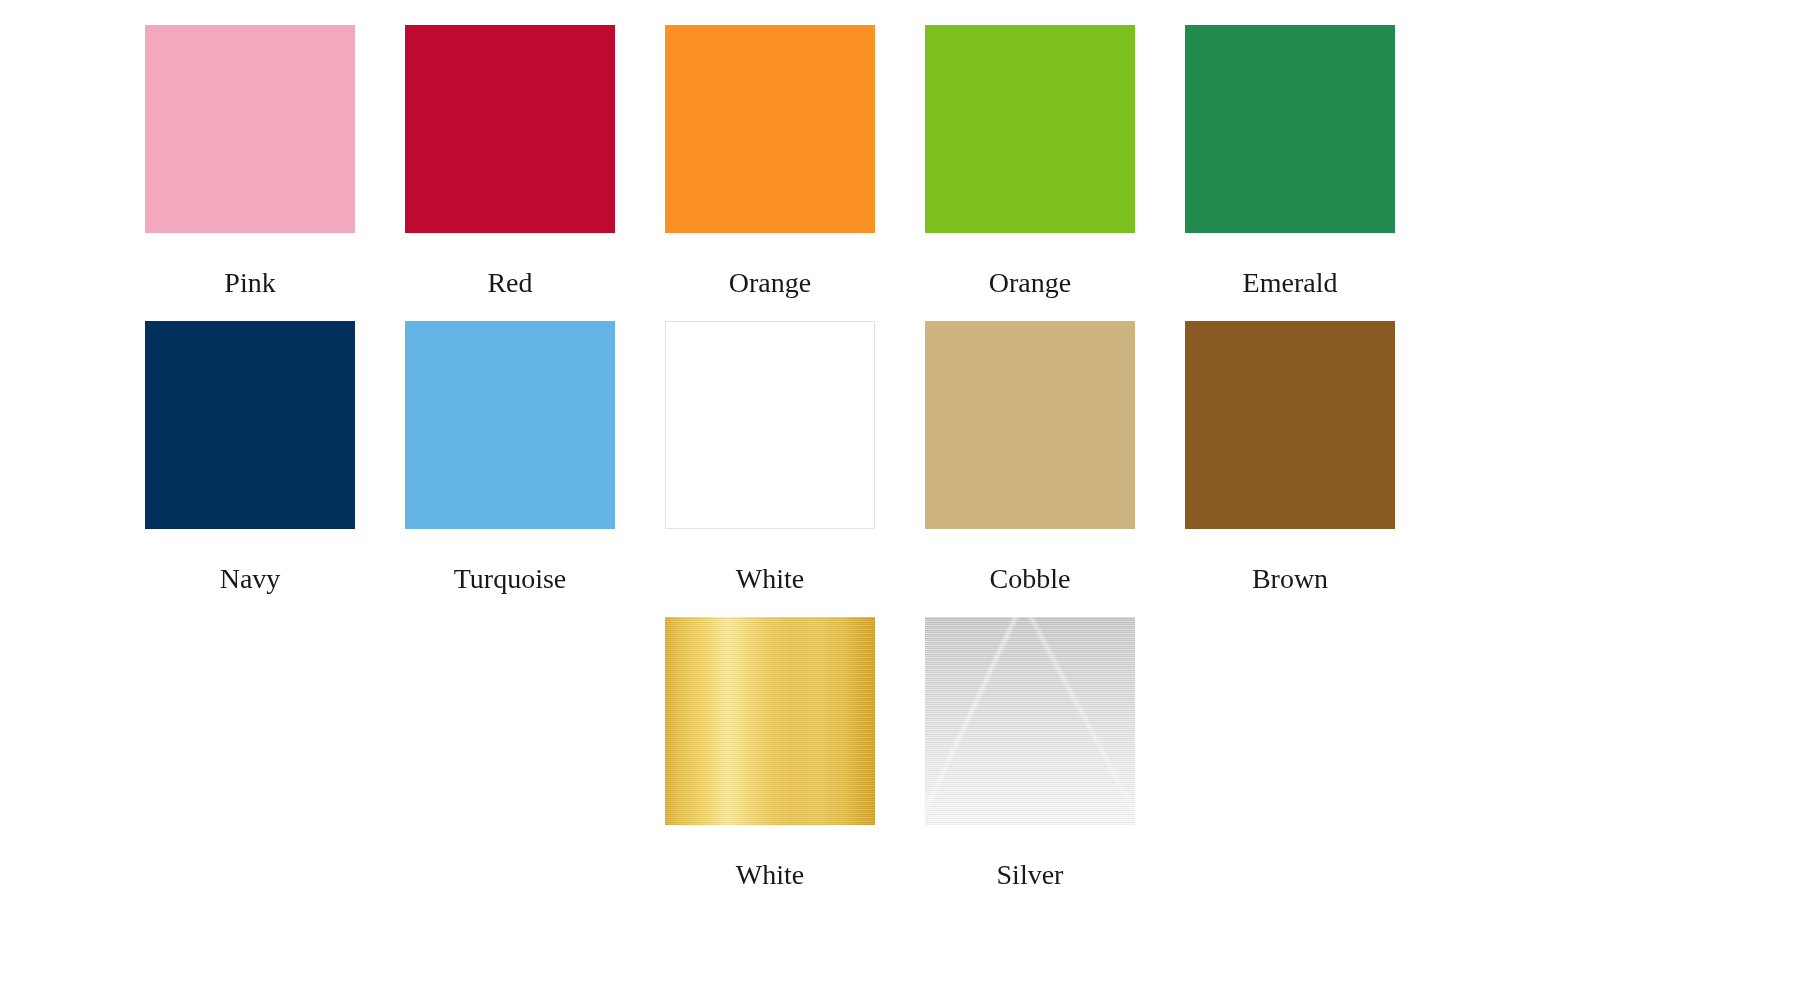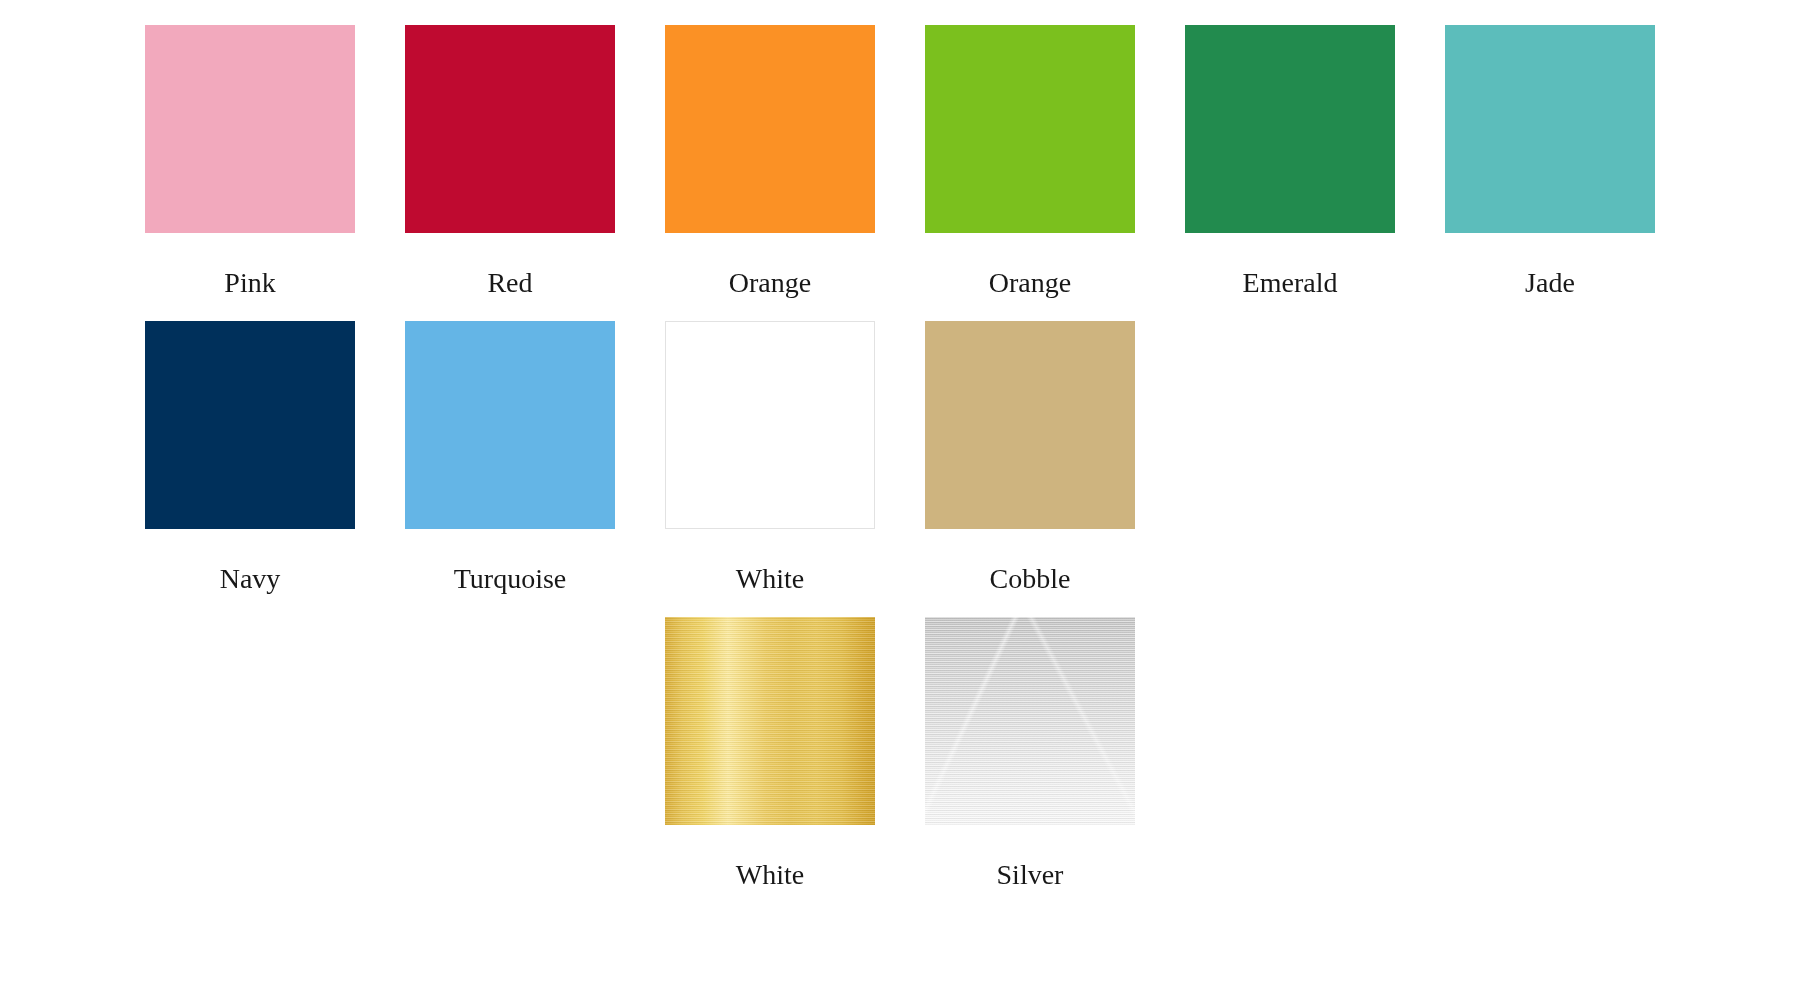--- a/index.html
+++ b/index.html
@@ -162,41 +162,41 @@
         <span class="swatch-label">Orange</span>
       </div>
       <div class="swatch-cell">
         <div class="swatch-chip" style="background-color: rgb(123, 192, 30);"></div>
         <span class="swatch-label">Orange</span>
       </div>
       <div class="swatch-cell">
         <div class="swatch-chip" style="background-color: rgb(34, 139, 78);"></div>
         <span class="swatch-label">Emerald</span>
       </div>
-      <div class="swatch-cell">
-        <div class="swatch-chip" style="background-color: rgb(92, 189, 187);"></div>
-        <span class="swatch-label">Jade</span>
-      </div>
       <div class="row-spacer"></div>
       <div class="swatch-cell">
         <div class="swatch-chip" style="background-color: rgb(0, 48, 91);"></div>
         <span class="swatch-label">Navy</span>
       </div>
       <div class="swatch-cell">
         <div class="swatch-chip" style="background-color: rgb(100, 181, 230);"></div>
         <span class="swatch-label">Turquoise</span>
       </div>
       <div class="swatch-cell">
         <div class="swatch-chip bordered" style="background-color: rgb(255, 255, 255);"></div>
         <span class="swatch-label">White</span>
       </div>
       <div class="swatch-cell">
         <div class="swatch-chip" style="background-color: rgb(206, 180, 127);"></div>
         <span class="swatch-label">Cobble</span>
       </div>
+      <div class="swatch-cell">
+        <div class="swatch-chip" style="background-color: rgb(138, 90, 35);"></div>
+        <span class="swatch-label">Brown</span>
+      </div>
       <div class="row-spacer"></div>
       <div class="swatch-cell empty">
         <div class="swatch-chip"></div>
         <span class="swatch-label"></span>
       </div>
       <div class="swatch-cell empty">
         <div class="swatch-chip"></div>
         <span class="swatch-label"></span>
       </div>
       <div class="swatch-cell">

